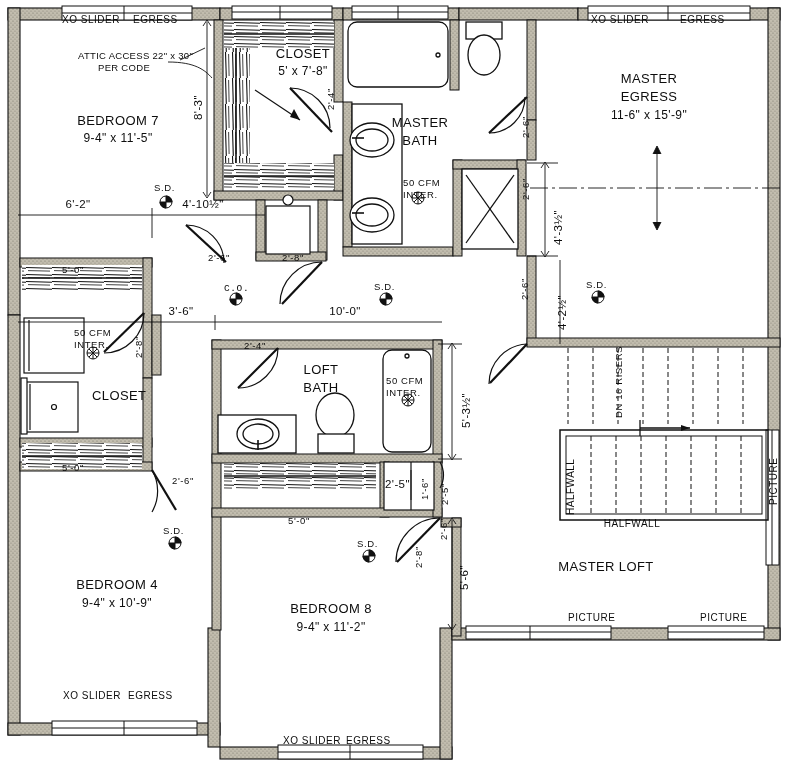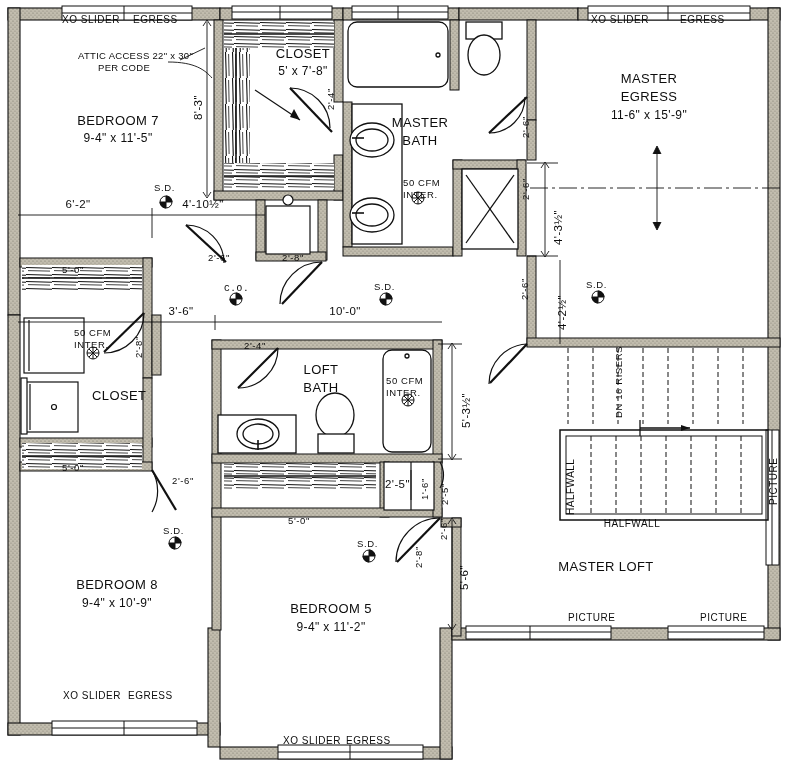--- a/index.html
+++ b/index.html
@@ -429,24 +429,24 @@
 
 <div class="lbl room-name ctr" style="left:649px;top:71px;">MASTER</div>
 <div class="lbl room-name ctr" style="left:649px;top:89px;">EGRESS</div>
 <div class="lbl room-dim ctr" style="left:649px;top:108px;">11-6" x 15'-9"</div>
 
 <div class="lbl room-name" style="left:92px;top:388px;">CLOSET</div>
 
 <div class="lbl room-name ctr" style="left:321px;top:362px;">LOFT</div>
 <div class="lbl room-name ctr" style="left:321px;top:380px;">BATH</div>
 
-<div class="lbl room-name ctr" style="left:117px;top:577px;">BEDROOM 8</div>
+<div class="lbl room-name ctr" style="left:117px;top:577px;">BEDROOM 4</div>
 <div class="lbl room-dim ctr" style="left:117px;top:596px;">9-4" x 10'-9"</div>
 
-<div class="lbl room-name ctr" style="left:331px;top:601px;">BEDROOM 5</div>
+<div class="lbl room-name ctr" style="left:331px;top:601px;">BEDROOM 8</div>
 <div class="lbl room-dim ctr" style="left:331px;top:620px;">9-4" x 11'-2"</div>
 
 <div class="lbl room-name ctr" style="left:606px;top:559px;">MASTER LOFT</div>
 
 <div class="lbl tiny2 ctr" style="left:632px;top:518px;">HALFWALL</div>
 <div class="lbl tiny2 rot90" style="left:565px;top:515px;">HALFWALL</div>
 
 <div class="lbl tiny rot90" style="left:613px;top:418px;">DN 16 RISERS</div>
 
 <div class="lbl tiny" style="left:224px;top:283px;font-family:Liberation Mono, monospace;">C.O.</div>

